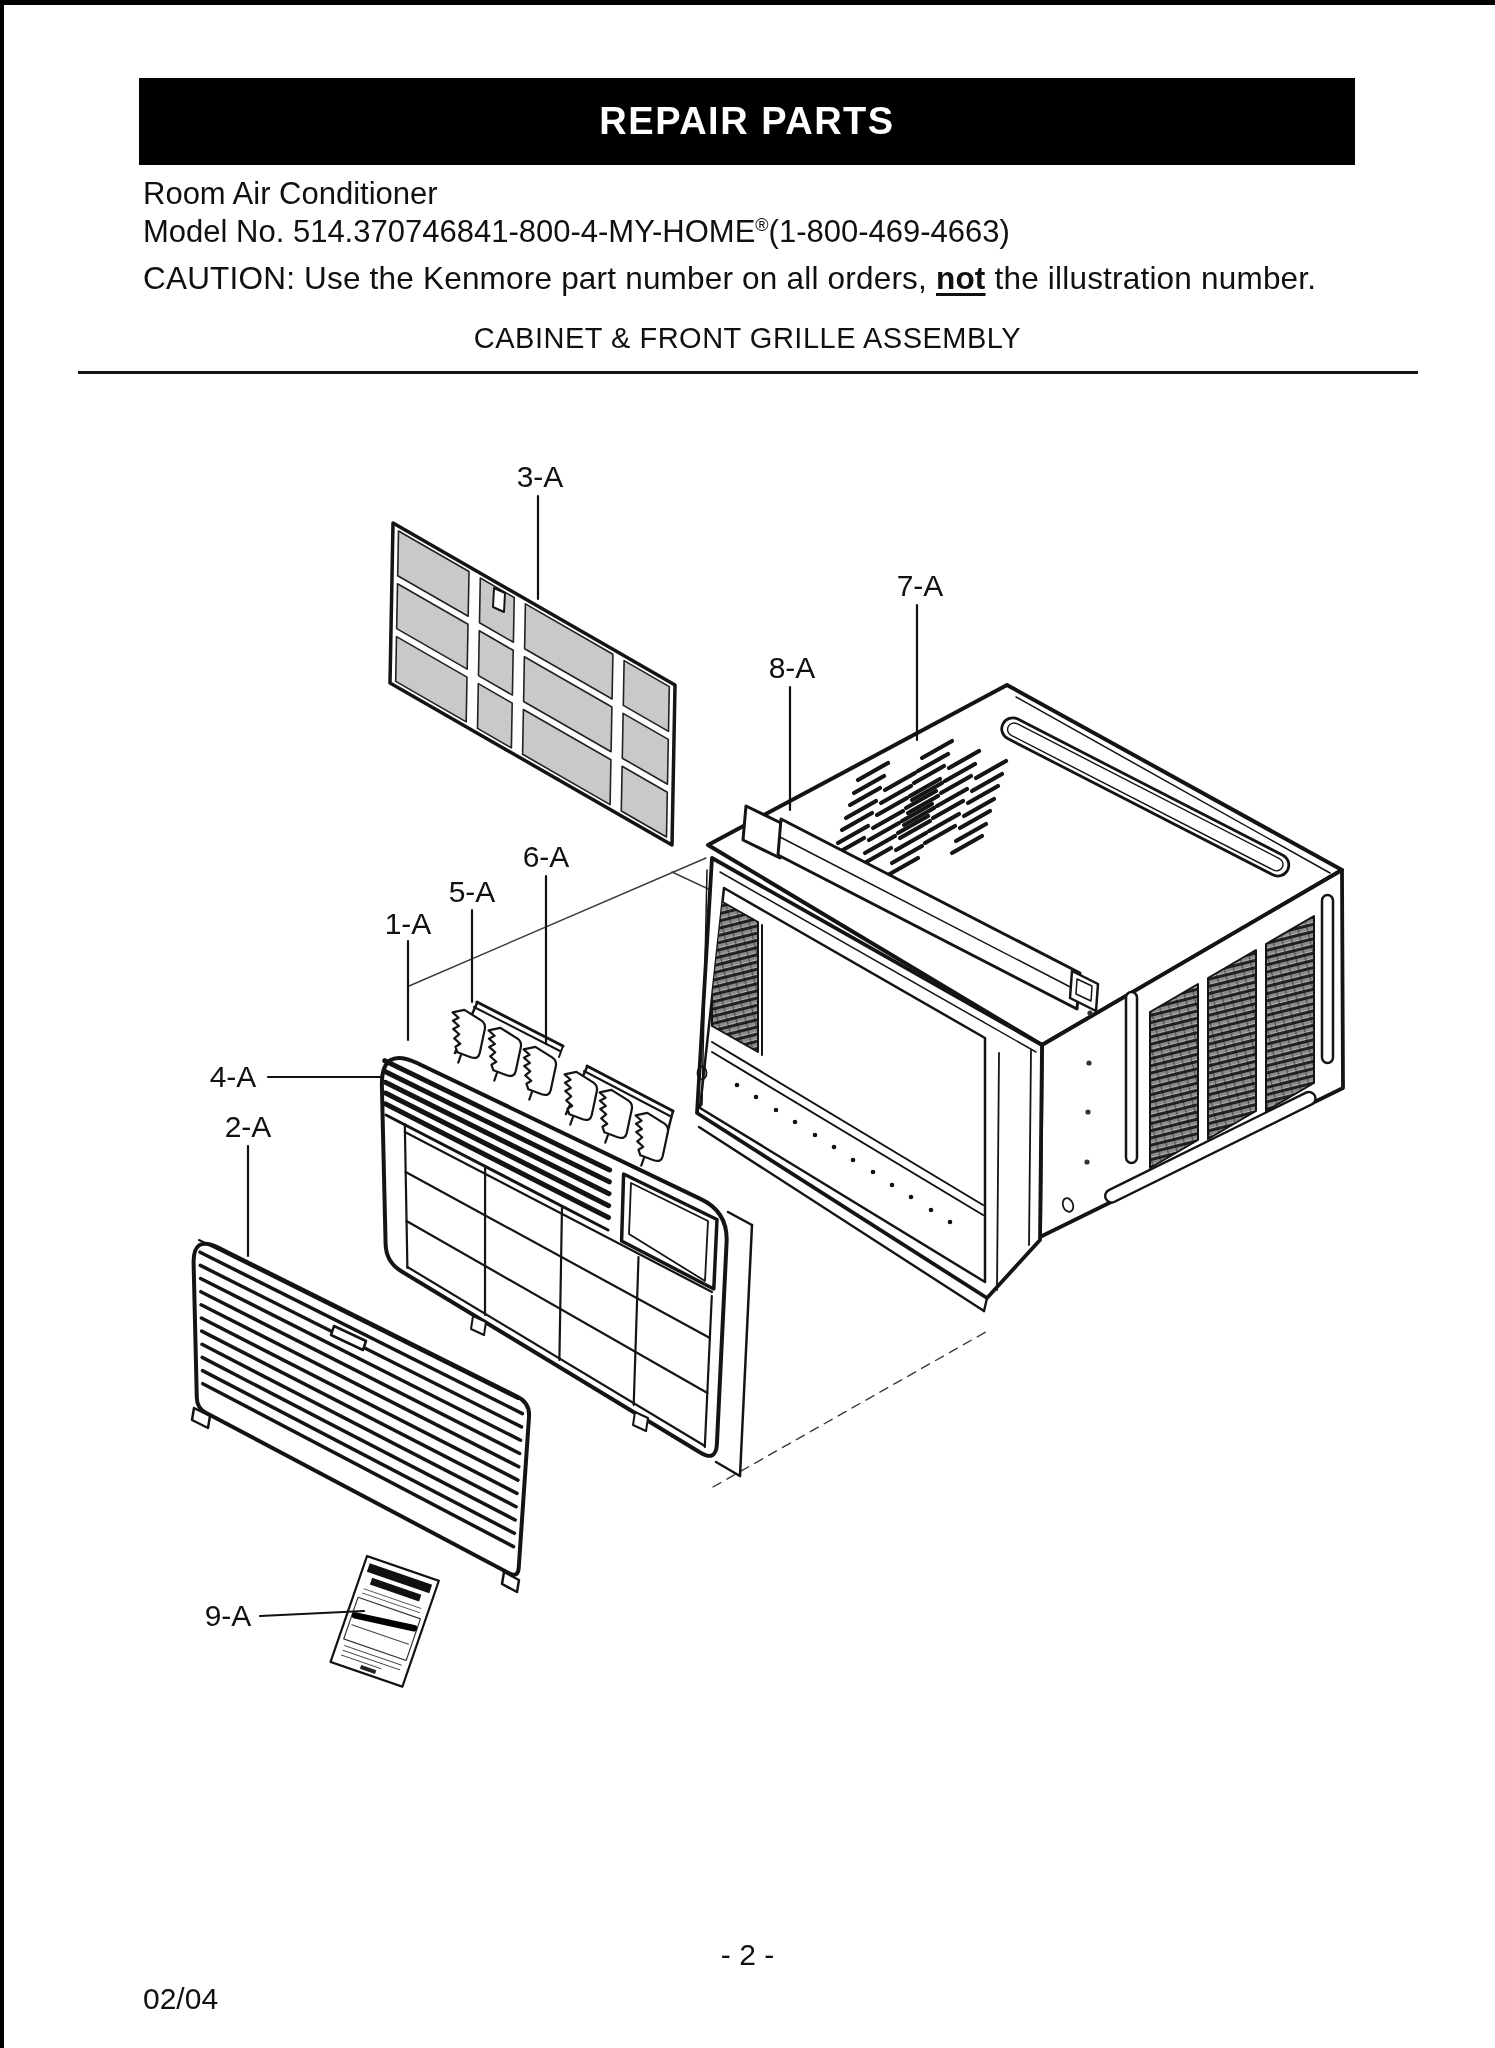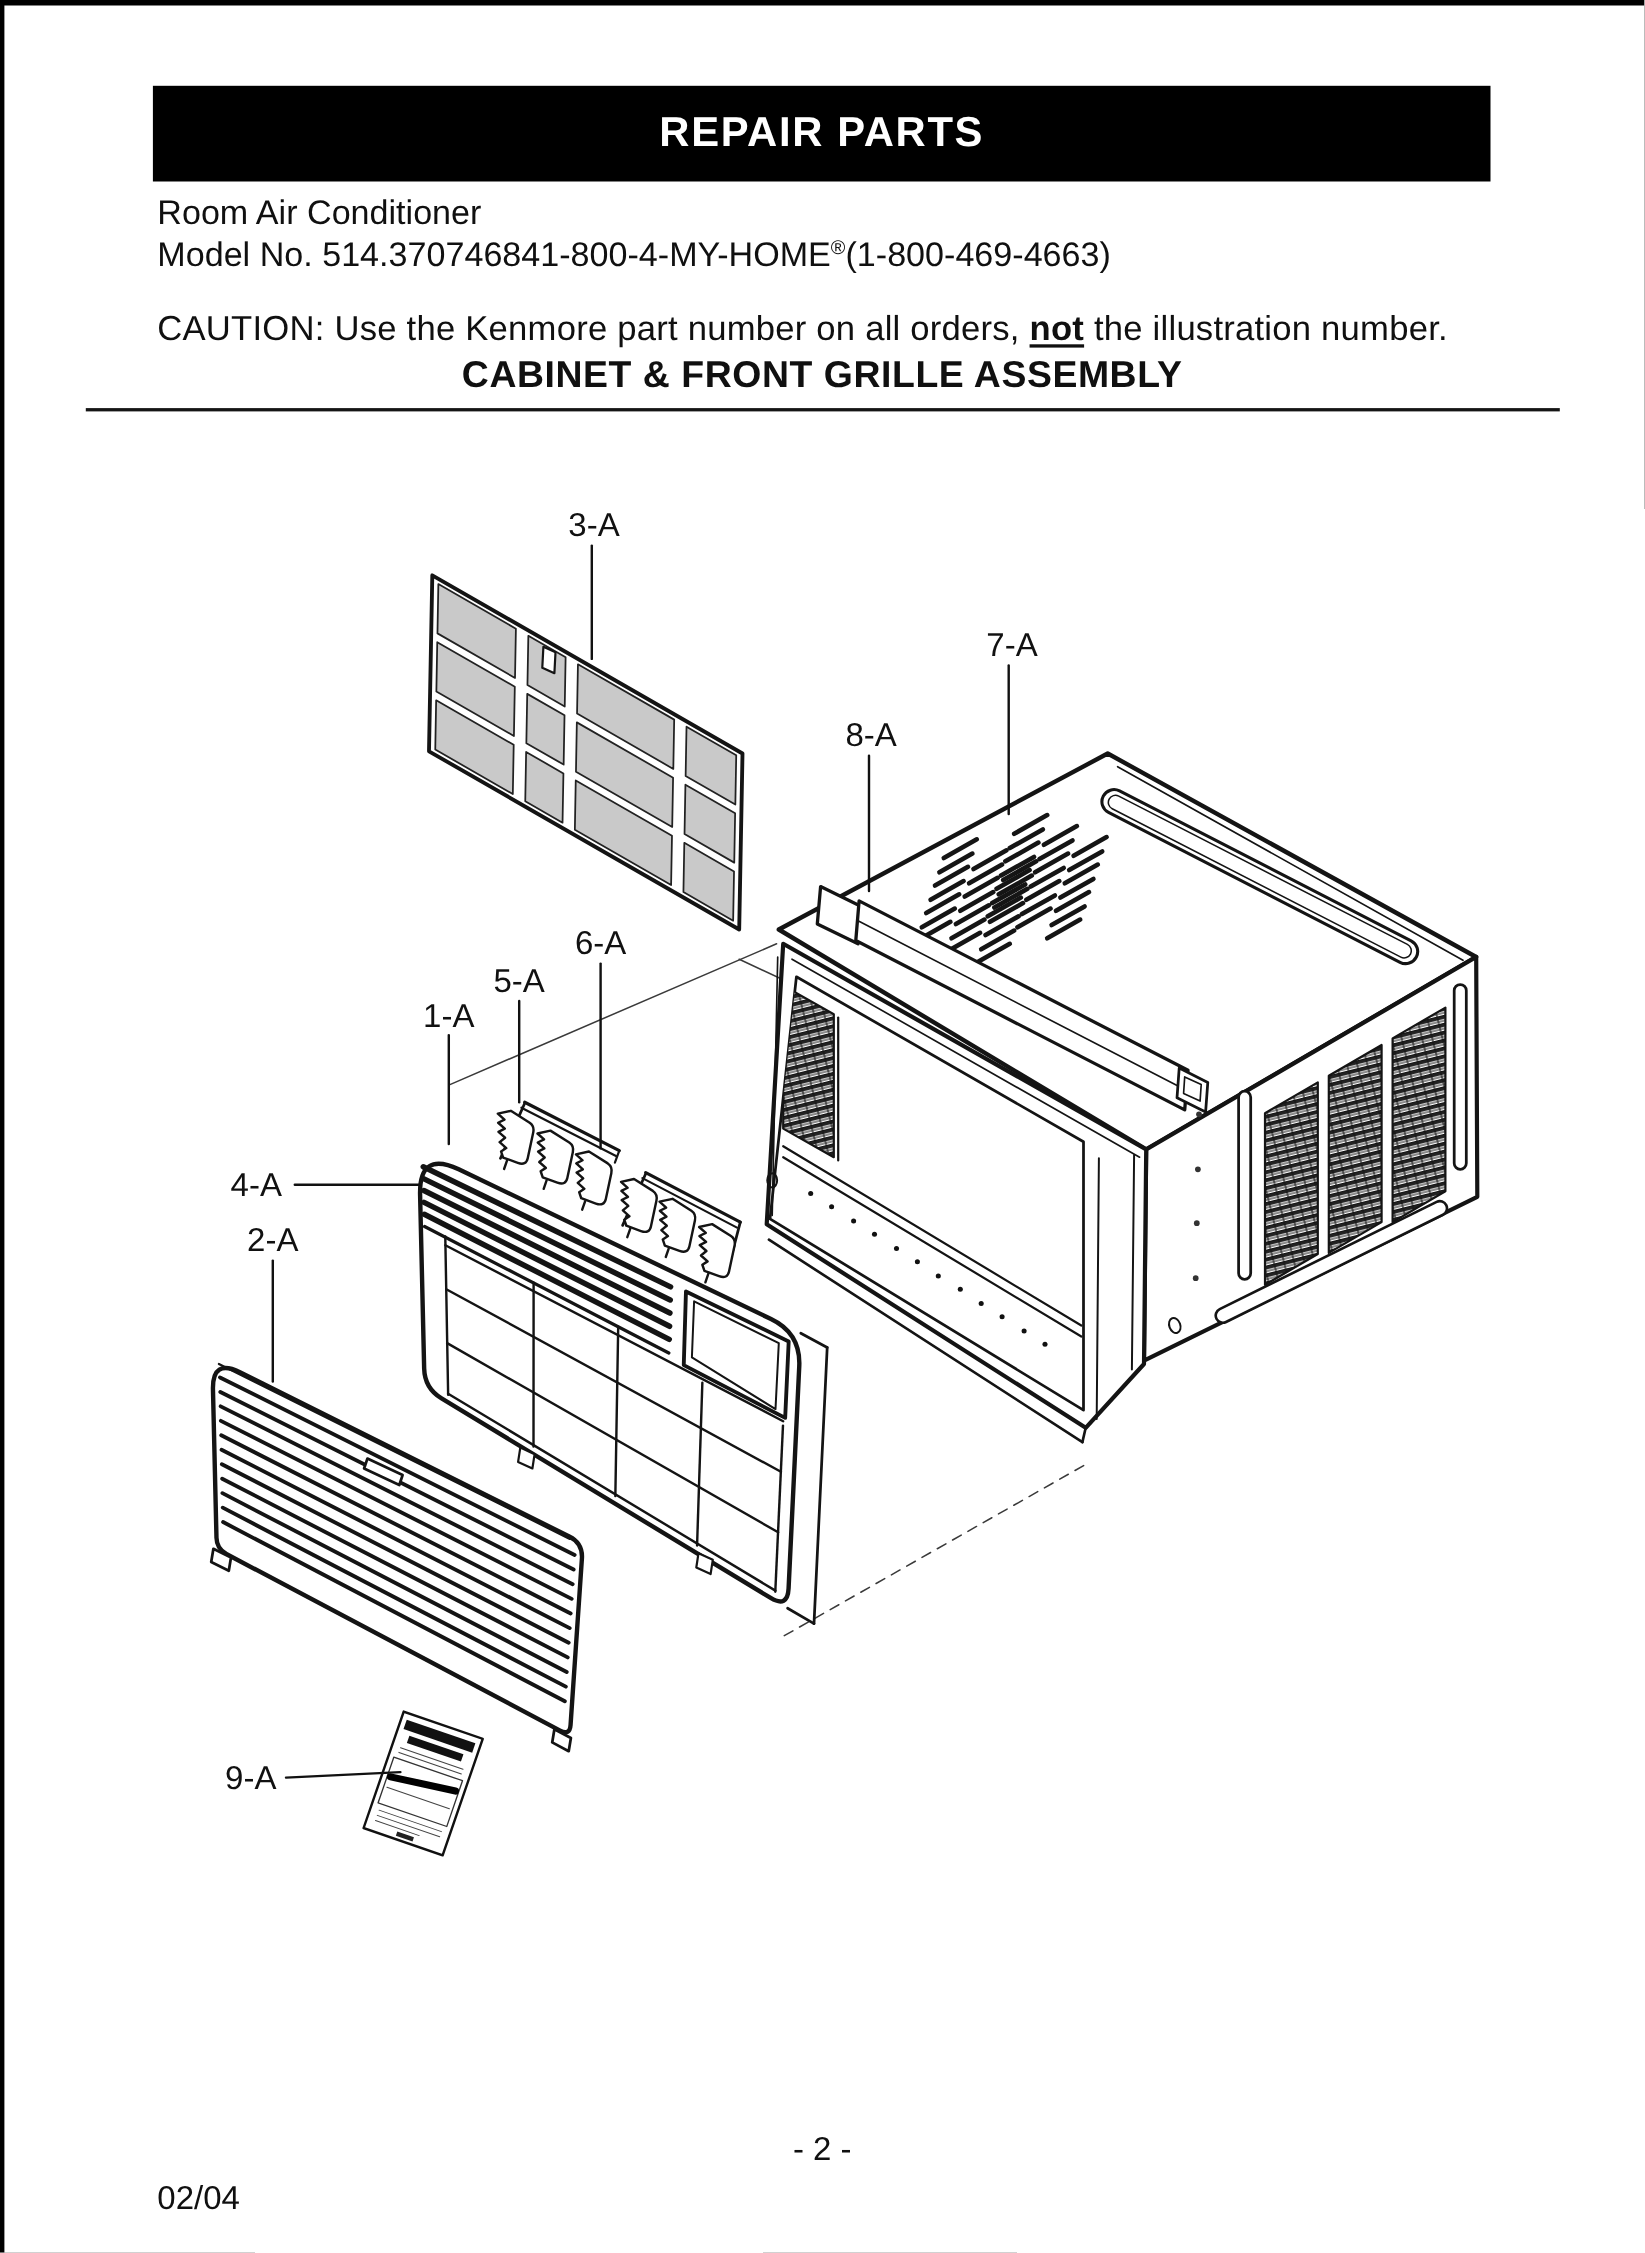--- a/index.html
+++ b/index.html
@@ -22,26 +22,26 @@
   .info-row{
     position:absolute;left:143px;width:1208px;
     display:flex;
     font-size:31px;line-height:36px;white-space:nowrap;
   }
   .row1{top:176px;}
   .row2{top:214px;}
   sup.reg{font-size:18px;vertical-align:super;line-height:0;}
   .caution{
     position:absolute;left:143px;top:259px;width:1260px;
-    font-size:31.5px;line-height:38px;white-space:nowrap;letter-spacing:0.2px;margin-top:20px;
+    font-size:31.5px;line-height:38px;white-space:nowrap;letter-spacing:0.2px;
   }
   .caution b u{text-underline-offset:4px;}
   .section-title{
     position:absolute;top:322px;left:0;width:1495px;
-    text-align:center;font-size:34px;font-weight:bold;letter-spacing:0.5px;
+    text-align:center;font-size:29px;font-weight:normal;letter-spacing:0.5px;
   }
   .rule{position:absolute;top:371px;left:78px;width:1340px;height:3px;background:#151515;}
   svg.diagram{position:absolute;top:0;left:0;}
   .footer-date{position:absolute;left:143px;top:1938px;font-size:30px;margin-top:44px;}
   .footer-page{position:absolute;left:0;top:1938px;width:1495px;text-align:center;font-size:30px;}
 </style>
 </head>
 <body>
 
 <div class="page">

